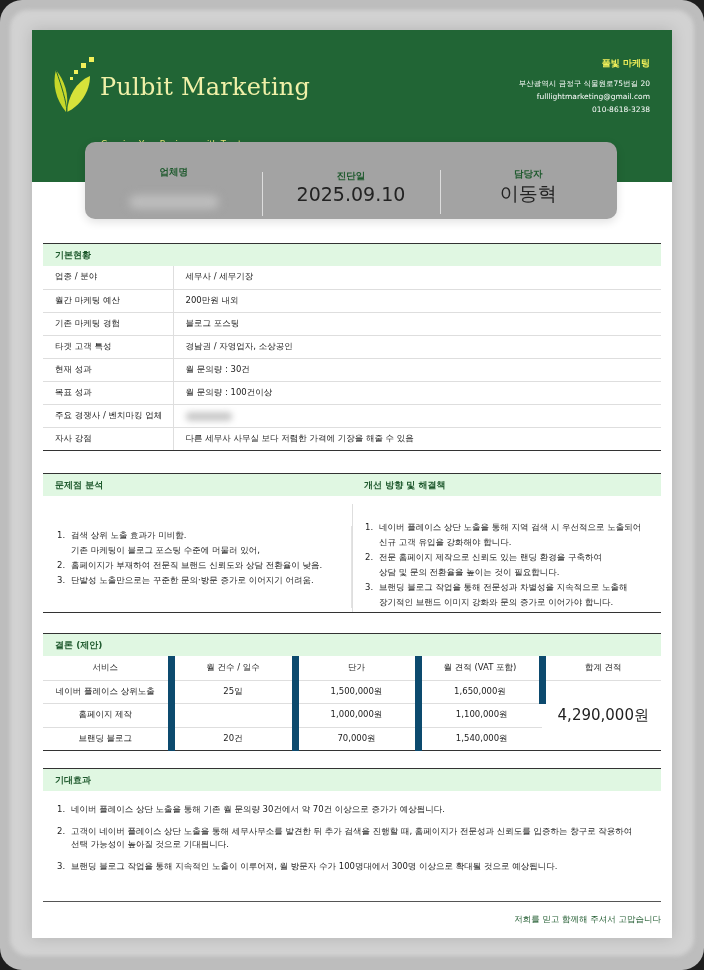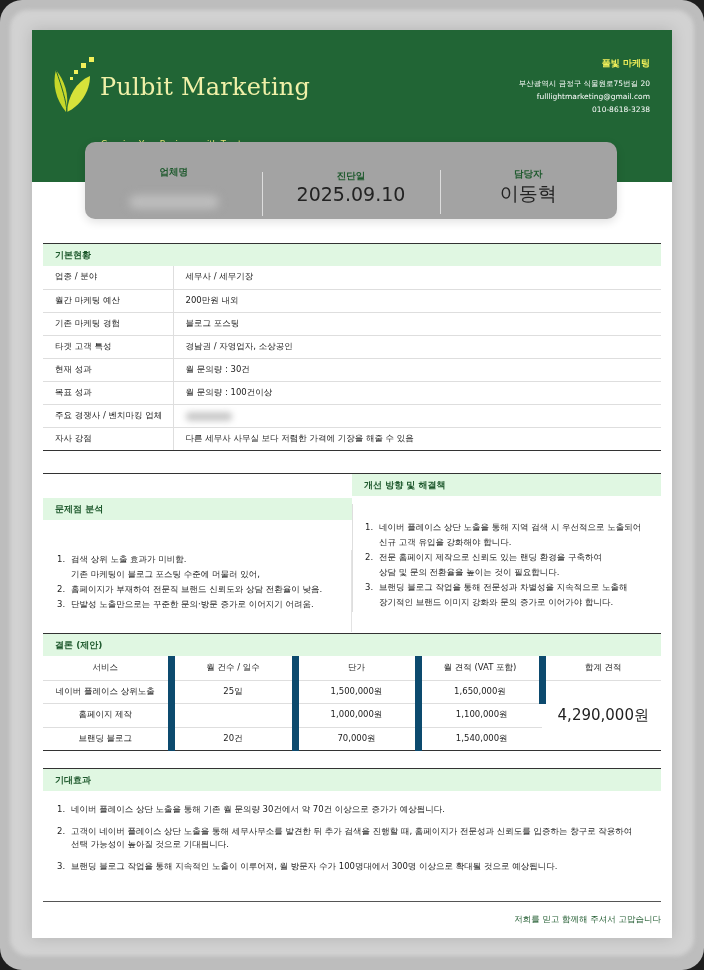--- a/index.html
+++ b/index.html
@@ -70,21 +70,21 @@
   .kv td {
     height: 23px; font-size: 8.5px; color: #222; border-bottom: 1px solid #dedede;
     padding-left: 12px;
   }
   .kv td.k { width: 130px; border-right: 1px solid #dedede; }
   .kv tr:last-child td { border-bottom: 1.5px solid #333; }
   .blur-small { display: inline-block; width: 46px; height: 9px; background: #c8c8c8; filter: blur(3px); border-radius: 4px; vertical-align: middle; }
 
   .two-col { display: flex; border-bottom: 1.5px solid #333; }
   .two-col .col { flex: 1; }
-  .two-col .col:first-child .sec-head { margin-right: 0; margin-top: 24px; }
+  .two-col .col:first-child .sec-head { margin-right: 0; }
   .ol {
     font-size: 8.5px; color: #222; line-height: 15px;
   }
   .ol .item { display: flex; }
   .ol .num { width: 14px; flex-shrink: 0; }
   .col-body { height: 115px; position: relative; }
   .col-body.left { padding: 32px 0 0 14px; }
   .col-body.right { padding: 16px 0 0 12px; border-left: 1px solid #dedede; margin-top: 8px; height: 108px; }
   .col-body.left::after {
     content: ""; position: absolute; right: 0; top: 30px; height: 82px; width: 1px; background: #e3e3e3;

